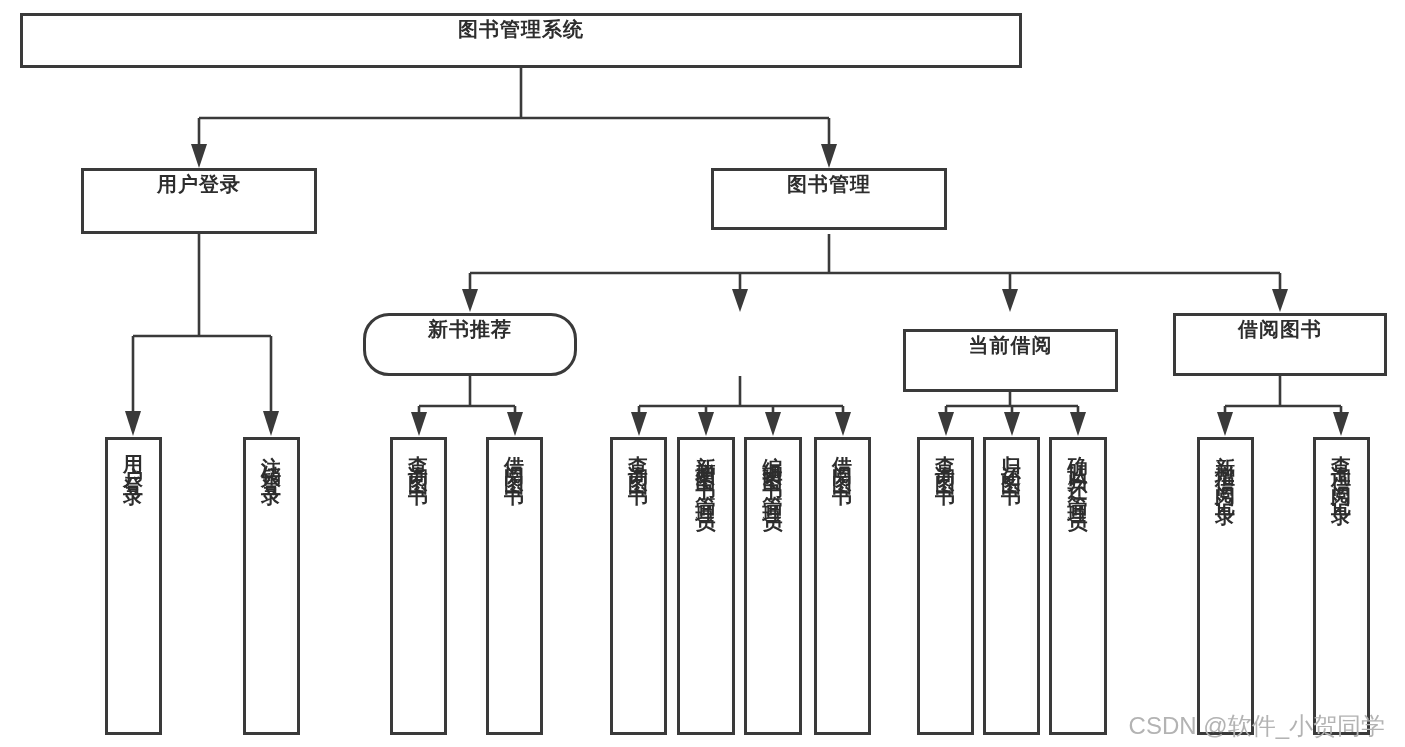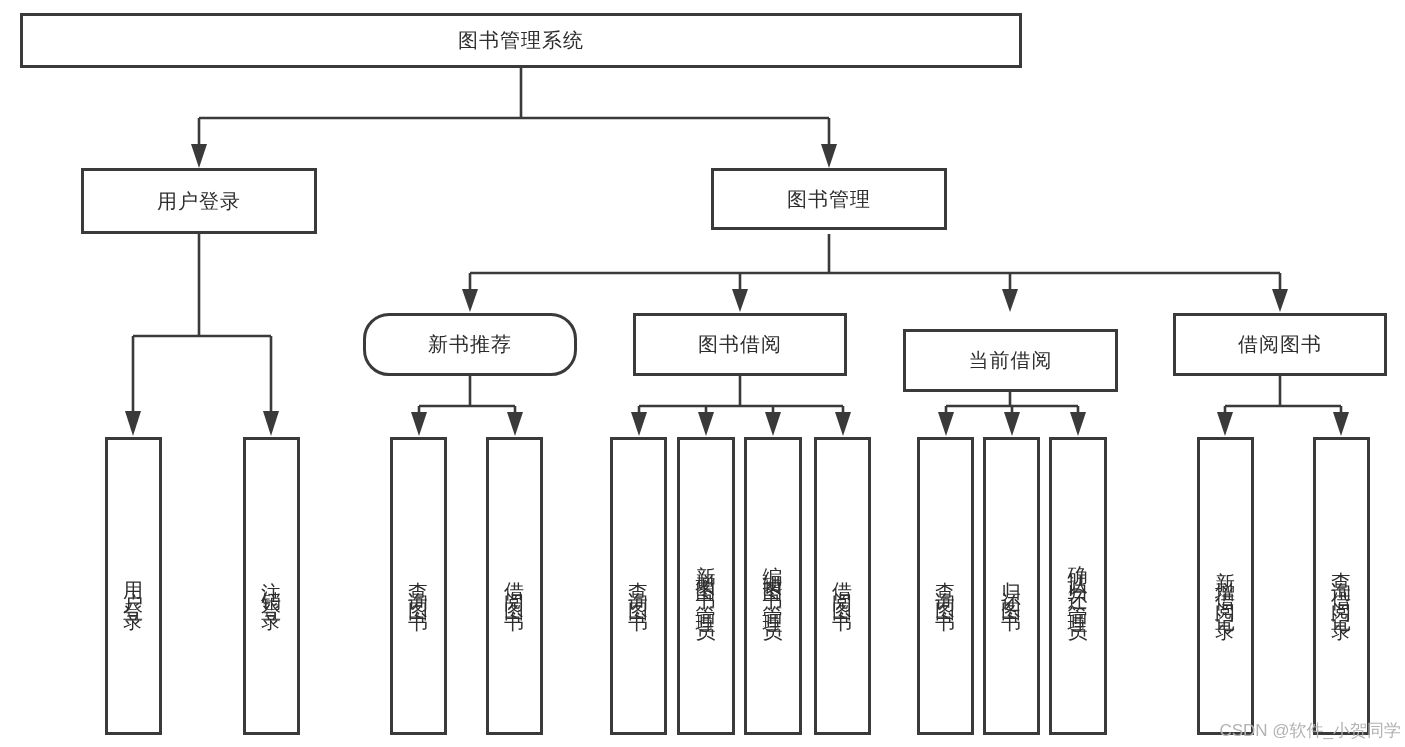--- a/index.html
+++ b/index.html
@@ -36,42 +36,42 @@
   .connectors polygon {
     fill: var(--line);
     stroke: none;
   }
   .box {
     position: absolute;
     box-sizing: border-box;
     border: 3px solid var(--line);
     background: #fff;
     display: flex;
-    align-items: center;
     justify-content: center;
     color: var(--text);
     z-index: 2;
+    font-weight: bold;
   }
   .box .hlabel {
     font-size: 20px;
     letter-spacing: 1px;
     white-space: nowrap;
   }
   .box .vlabel {
     writing-mode: vertical-rl;
     font-size: 20px;
     letter-spacing: 10px;
     line-height: 1;
     white-space: nowrap;
   }
   .watermark {
     position: absolute;
-    right: 4px;
+    right: 20px;
     bottom: 5px;
-    font-size: 17px;
+    font-size: 24px;
     color: var(--watermark);
     z-index: 3;
     white-space: nowrap;
   }
 </style>
 </head>
 <body>
 
 <div class="stage">
 
@@ -158,23 +158,20 @@
   <div class="box" style="left:81px; top:168px; width:236px; height:66px;">
     <span class="hlabel">用户登录</span>
   </div>
   <div class="box" style="left:711px; top:168px; width:236px; height:62px;">
     <span class="hlabel">图书管理</span>
   </div>
 
   <div class="box" style="left:363px; top:313px; width:214px; height:63px;border-radius:26px;">
     <span class="hlabel">新书推荐</span>
   </div>
-  <div class="box" style="left:633px; top:313px; width:214px; height:63px;">
-    <span class="hlabel">图书借阅</span>
-  </div>
   <div class="box" style="left:903px; top:313px; width:215px; height:63px;margin-top:16px;">
     <span class="hlabel">当前借阅</span>
   </div>
   <div class="box" style="left:1173px; top:313px; width:214px; height:63px;">
     <span class="hlabel">借阅图书</span>
   </div>
 
   <div class="box" style="left:105px; top:437px; width:57px; height:298px;">
     <span class="vlabel">用户登录</span>
   </div>

